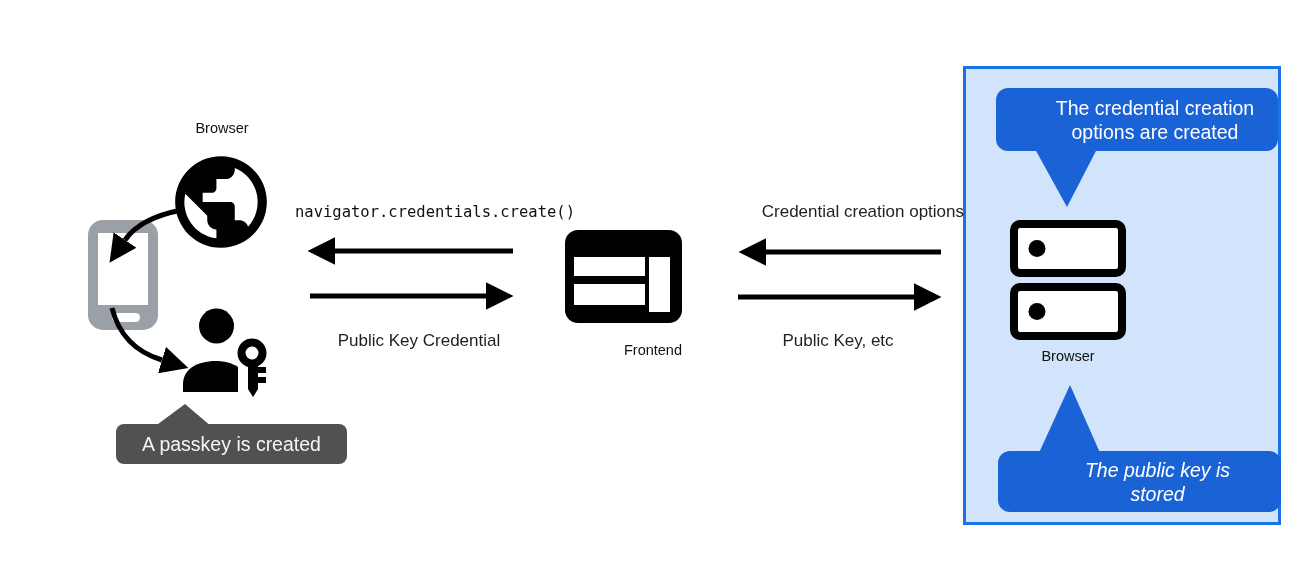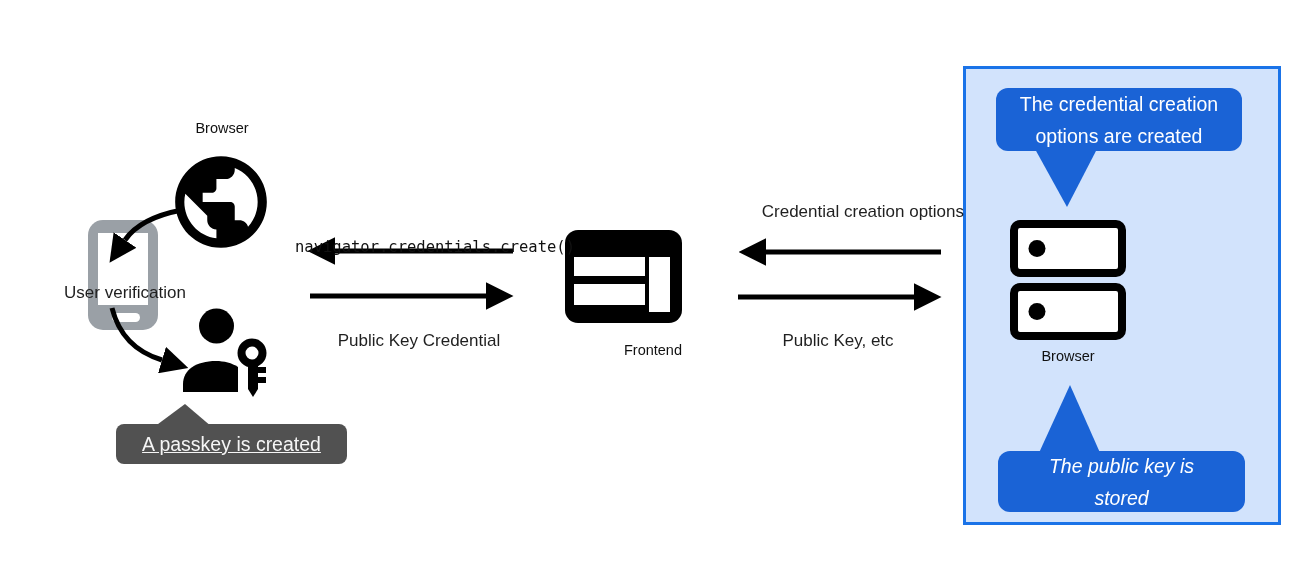--- a/index.html
+++ b/index.html
@@ -10,29 +10,29 @@
   .label{position:absolute;text-align:center;font-size:17px;color:#1f1f1f;}
   .label.bold{font-weight:normal;font-size:14.5px;color:#111;}
   .label.mono{font-family:"DejaVu Sans Mono",monospace;font-size:15.5px;color:#111;}
   .panel{
     position:absolute;left:963px;top:66px;width:312px;height:453px;
     background:#d2e3fc;border:3px solid #1a73e8;
   }
   .bubble{
     position:absolute;background:#1a63d6;color:#ffffff;border-radius:12px;
     display:flex;align-items:center;justify-content:center;text-align:center;
-    font-size:19.5px;line-height:32px;z-index:6;
+    font-size:19.5px;line-height:24px;z-index:6;padding-left:36px;
   }
   .bubble-top{left:996px;top:88px;width:246px;height:63px;}
   .bubble-bottom{left:998px;top:451px;width:247px;height:61px;font-style:italic;}
   .bubble-bottom .bubble-text{display:block;max-width:190px;margin:0 auto;}
   .tooltip-dark{
     position:absolute;left:116px;top:424px;width:231px;height:40px;
     background:#515151;color:#f5f5f5;border-radius:8px;display:flex;
-    align-items:center;justify-content:center;font-size:19.5px;z-index:6;text-decoration:underline;
+    align-items:center;justify-content:center;font-size:19.5px;z-index:6;
   }
   svg.overlay{position:absolute;left:0;top:0;z-index:5;pointer-events:none;}
   svg.icon{position:absolute;z-index:4;}
   .z6{z-index:6;}
 </style>
 </head>
 <body>
 
 <div class="canvas">
 
@@ -84,27 +84,26 @@
     <line x1="310" y1="296" x2="486" y2="296" stroke="#000" stroke-width="5" marker-end="url(#ah)"></line>
     <line x1="941" y1="252" x2="766" y2="252" stroke="#000" stroke-width="5" marker-end="url(#ah)"></line>
     <line x1="738" y1="297" x2="914" y2="297" stroke="#000" stroke-width="5" marker-end="url(#ah)"></line>
     <polygon points="154,427 212,427 185,404" fill="#515151"></polygon>
     <polygon points="1035,149 1097,149 1067,207" fill="#1a63d6"></polygon>
     <polygon points="1038,455 1101,455 1070,385" fill="#1a63d6"></polygon>
   </svg>
 
   <div class="label bold z6" style="left:157px;top:120px;width:130px;">Browser</div>
 
-  <div class="label z6" style="left:35px;top:283px;width:180px;">User verification</div>
 
   <div class="label bold z6" style="left:565px;top:342px;width:117px;text-align:right;">Frontend</div>
 
   <div class="label bold z6" style="left:1010px;top:348px;width:116px;">Browser</div>
 
-  <div class="label mono z6" style="left:285px;top:203px;width:300px;margin-top:35px;">navigator.credentials.create()</div>
+  <div class="label mono z6" style="left:285px;top:203px;width:300px;">navigator.credentials.create()</div>
 
   <div class="label z6" style="left:319px;top:331px;width:200px;">Public Key Credential</div>
 
   <div class="label z6" style="left:714px;top:202px;width:250px;text-align:right;">Credential creation options</div>
 
   <div class="label z6" style="left:738px;top:331px;width:200px;">Public Key, etc</div>
 
   <div class="tooltip-dark">
     <span>A passkey is created</span>
   </div>

